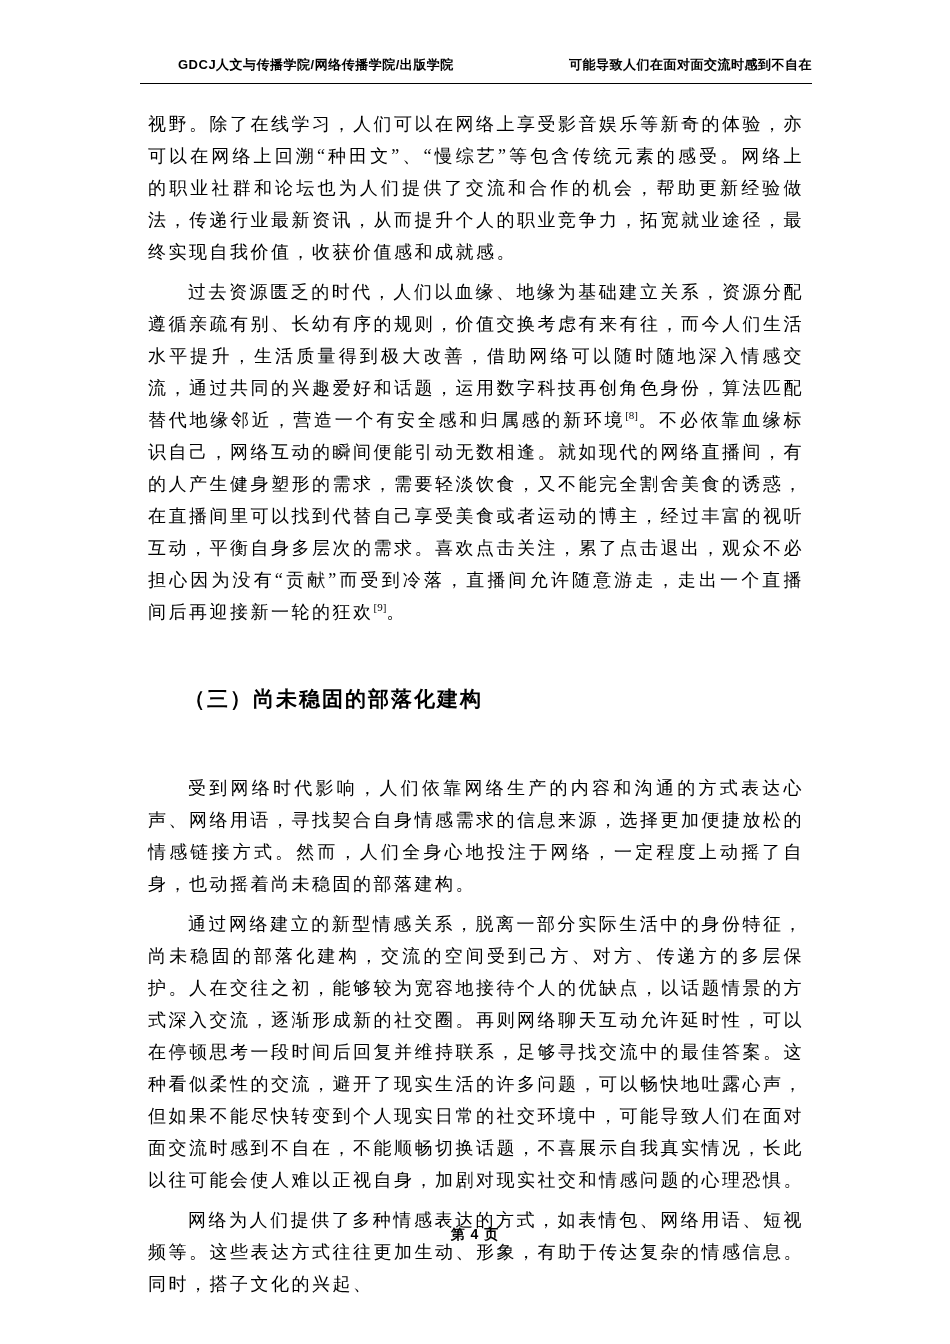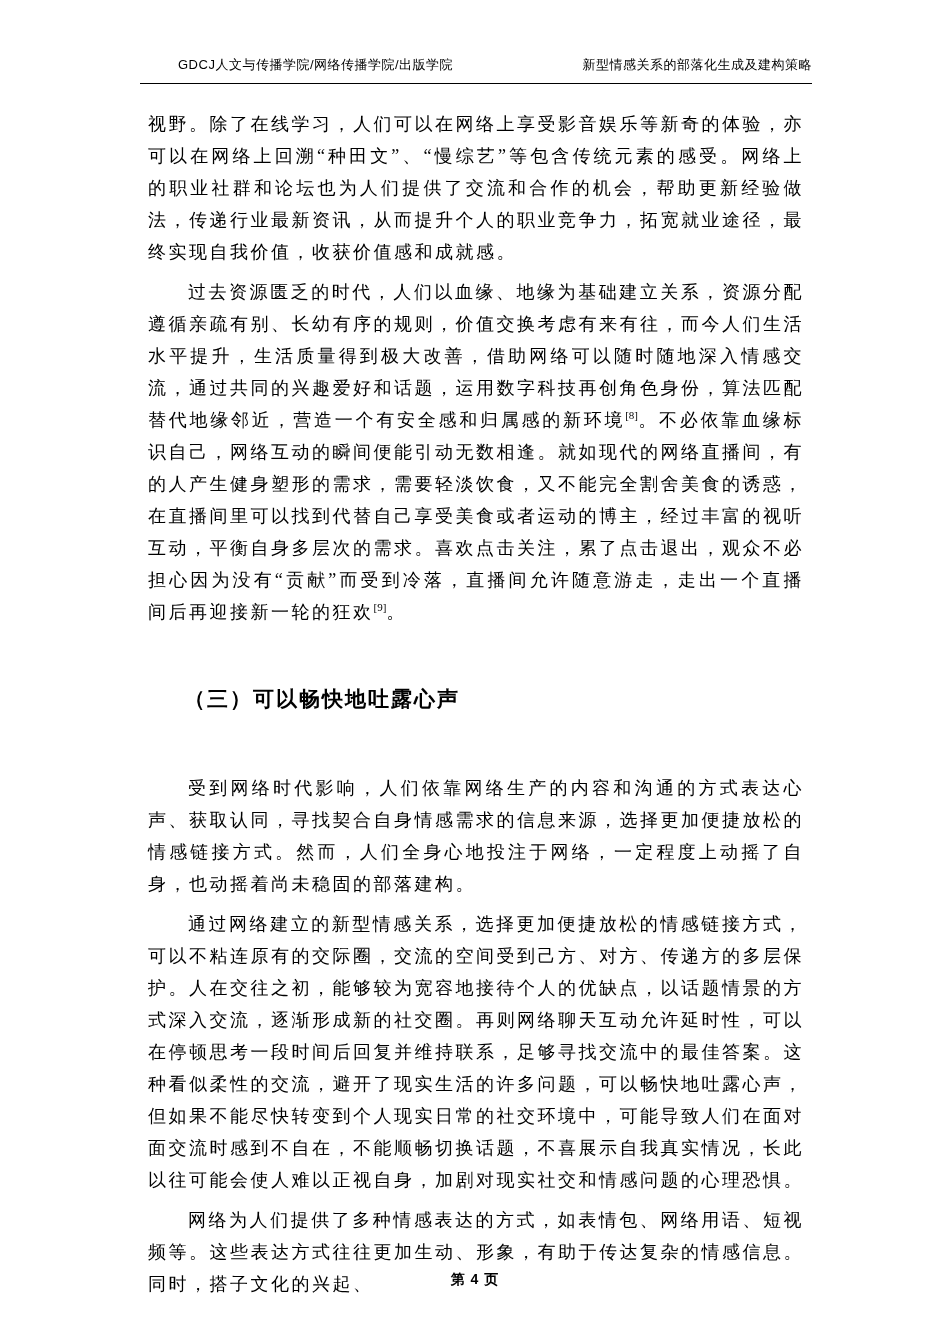--- a/index.html
+++ b/index.html
@@ -16,21 +16,21 @@
     position: relative;
     width: 950px;
     height: 1344px;
     padding: 56px 138px 0 140px;
   }
   .header {
     display: flex;
     justify-content: space-between;
     align-items: flex-start;
     font-family: "Liberation Sans", "DejaVu Sans", sans-serif;
-    font-weight: normal;
+    font-weight: bold;
     font-size: 13px;
     letter-spacing: 0.5px;
     padding-bottom: 9px;
     border-bottom: 1.5px solid #000000;
   }
   .header-left { padding-left: 38px; }
   .body-text {
     margin-top: 24px;
     font-size: 18px;
     line-height: 32px;
@@ -61,44 +61,43 @@
   .footer {
     position: absolute;
     top: 1226px;
     left: 0;
     width: 950px;
     text-align: center;
     font-family: "Liberation Sans", "DejaVu Sans", sans-serif;
     font-weight: bold;
     font-size: 14px;
     letter-spacing: 1px;
-    margin-top: 45px;
   }
 </style>
 </head>
 <body>
 
 <div class="page">
 
   <div class="header">
     <span class="header-left">GDCJ人文与传播学院/网络传播学院/出版学院</span>
-    <span class="header-right">新型情感关系的部落化生成及建构策略</span>
+    <span class="header-right">可能导致人们在面对面交流时感到不自在</span>
   </div>
 
   <div class="body-text">
     <div class="section" id="section-0">
         <p class="">视野。除了在线学习，人们可以在网络上享受影音娱乐等新奇的体验，亦可以在网络上回溯“种田文”、“慢综艺”等包含传统元素的感受。网络上的职业社群和论坛也为人们提供了交流和合作的机会，帮助更新经验做法，传递行业最新资讯，从而提升个人的职业竞争力，拓宽就业途径，最终实现自我价值，收获价值感和成就感。</p>
         <p class="indent">过去资源匮乏的时代，人们以血缘、地缘为基础建立关系，资源分配遵循亲疏有别、长幼有序的规则，价值交换考虑有来有往，而今人们生活水平提升，生活质量得到极大改善，借助网络可以随时随地深入情感交流，通过共同的兴趣爱好和话题，运用数字科技再创角色身份，算法匹配替代地缘邻近，营造一个有安全感和归属感的新环境<sup class="cite">[8]</sup>。不必依靠血缘标识自己，网络互动的瞬间便能引动无数相逢。就如现代的网络直播间，有的人产生健身塑形的需求，需要轻淡饮食，又不能完全割舍美食的诱惑，在直播间里可以找到代替自己享受美食或者运动的博主，经过丰富的视听互动，平衡自身多层次的需求。喜欢点击关注，累了点击退出，观众不必担心因为没有“贡献”而受到冷落，直播间允许随意游走，走出一个直播间后再迎接新一轮的狂欢<sup class="cite">[9]</sup>。</p>
       </div>
 
-    <h2 class="heading">（三）可以畅快地吐露心声</h2>
+    <h2 class="heading">（三）尚未稳固的部落化建构</h2>
 
     <div class="section" id="section-1">
-        <p class="indent">受到网络时代影响，人们依靠网络生产的内容和沟通的方式表达心声、获取认同，寻找契合自身情感需求的信息来源，选择更加便捷放松的情感链接方式。然而，人们全身心地投注于网络，一定程度上动摇了自身，也动摇着尚未稳固的部落建构。</p>
-        <p class="indent">通过网络建立的新型情感关系，选择更加便捷放松的情感链接方式，可以不粘连原有的交际圈，交流的空间受到己方、对方、传递方的多层保护。人在交往之初，能够较为宽容地接待个人的优缺点，以话题情景的方式深入交流，逐渐形成新的社交圈。再则网络聊天互动允许延时性，可以在停顿思考一段时间后回复并维持联系，足够寻找交流中的最佳答案。这种看似柔性的交流，避开了现实生活的许多问题，可以畅快地吐露心声，但如果不能尽快转变到个人现实日常的社交环境中，可能导致人们在面对面交流时感到不自在，不能顺畅切换话题，不喜展示自我真实情况，长此以往可能会使人难以正视自身，加剧对现实社交和情感问题的心理恐惧。</p>
+        <p class="indent">受到网络时代影响，人们依靠网络生产的内容和沟通的方式表达心声、网络用语，寻找契合自身情感需求的信息来源，选择更加便捷放松的情感链接方式。然而，人们全身心地投注于网络，一定程度上动摇了自身，也动摇着尚未稳固的部落建构。</p>
+        <p class="indent">通过网络建立的新型情感关系，脱离一部分实际生活中的身份特征，尚未稳固的部落化建构，交流的空间受到己方、对方、传递方的多层保护。人在交往之初，能够较为宽容地接待个人的优缺点，以话题情景的方式深入交流，逐渐形成新的社交圈。再则网络聊天互动允许延时性，可以在停顿思考一段时间后回复并维持联系，足够寻找交流中的最佳答案。这种看似柔性的交流，避开了现实生活的许多问题，可以畅快地吐露心声，但如果不能尽快转变到个人现实日常的社交环境中，可能导致人们在面对面交流时感到不自在，不能顺畅切换话题，不喜展示自我真实情况，长此以往可能会使人难以正视自身，加剧对现实社交和情感问题的心理恐惧。</p>
         <p class="indent">网络为人们提供了多种情感表达的方式，如表情包、网络用语、短视频等。这些表达方式往往更加生动、形象，有助于传达复杂的情感信息。同时，搭子文化的兴起、</p>
       </div>
   </div>
 
   <div class="footer">
     <span>第 4 页</span>
   </div>
 
 </div>
 

